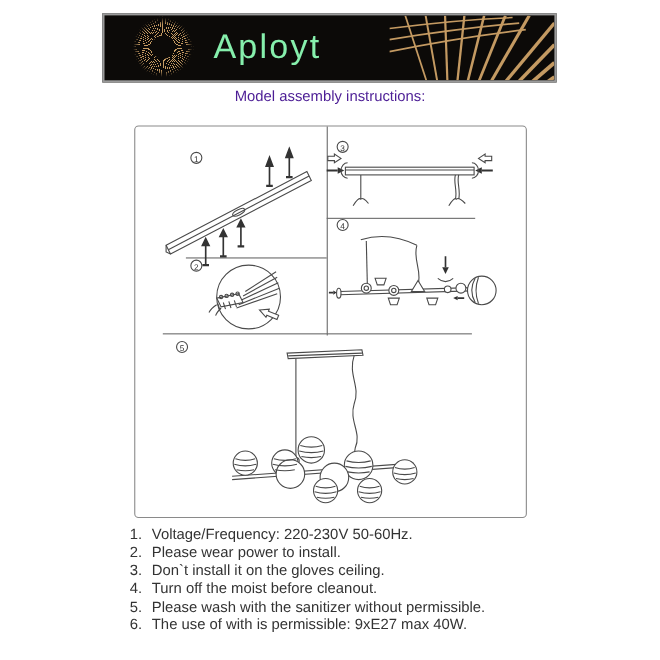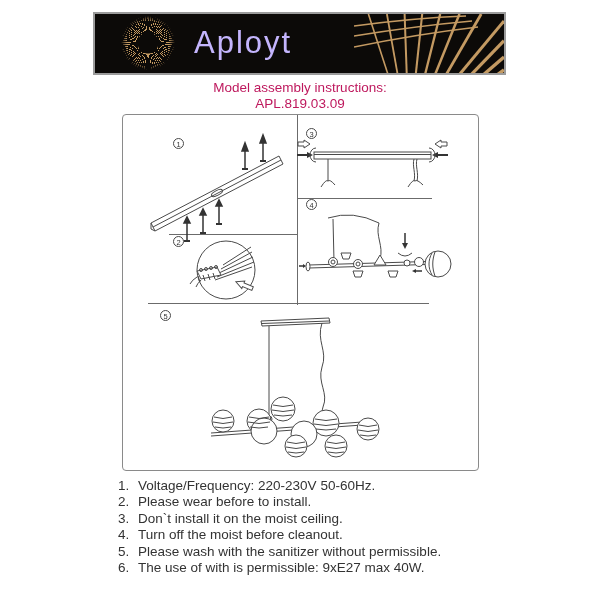--- a/index.html
+++ b/index.html
@@ -14,26 +14,26 @@
   }
   .sunburst{
     position:absolute;left:25px;top:1px;width:56px;height:56px;border-radius:50%;
     background:
       radial-gradient(circle, #0c0a08 0 10px, rgba(12,10,8,0) 11px),
       radial-gradient(circle, rgba(12,10,8,0) 0 21px, #0c0a08 27px),
       repeating-conic-gradient(#c49a62 0 1.3deg, #0c0a08 1.3deg 5.2deg);
   }
   .brand{
     position:absolute;left:99px;top:11px;font-size:31px;font-weight:400;
-    letter-spacing:2px;color:#c4b5fd;
+    letter-spacing:2px;color:#86efac;
   }
   .rays{position:absolute;right:0;bottom:0;width:150px;height:59px;}
   
   .subtitle{position:absolute;left:0;top:80px;width:600px;text-align:center;
-    font-size:13.5px;line-height:15.5px;color:#be185d;}
+    font-size:13.5px;line-height:15.5px;color:#4c1d95;}
   
   .dbox{
     position:absolute;left:122px;top:114px;width:355px;height:355px;
     border:1px solid #8a8a8a;border-radius:4px;background:#fff;
   }
   .divider{position:absolute;background:#6b6b6b;}
   .badge{
     position:absolute;width:11px;height:11px;border:1px solid #4a4a4a;border-radius:50%;
     font-size:7.5px;line-height:11px;text-align:center;color:#333;box-sizing:border-box;
   }
@@ -66,21 +66,20 @@
       <line x1="104.2" y1="62" x2="150" y2="7" stroke-width="3"></line>
       <line x1="115.9" y1="62" x2="150" y2="26.7" stroke-width="3.2"></line>
       <line x1="128" y1="62" x2="150" y2="43" stroke-width="3.4"></line>
       <line x1="141.6" y1="62" x2="150" y2="56" stroke-width="3.4"></line>
     </g>
   </svg>
 </div>
 
 <div class="subtitle">
   <div>Model assembly instructions:</div>
-  <div>APL.819.03.09</div>
 </div>
 
 <div class="dbox">
 
   <div class="divider" style="left:174px;top:0;width:1px;height:190px;"></div>
   <div class="divider" style="left:46px;top:119px;width:128px;height:1px;"></div>
   <div class="divider" style="left:174px;top:83px;width:135px;height:1px;"></div>
   <div class="divider" style="left:25px;top:188px;width:281px;height:1px;"></div>
 
   <div class="badge" style="left:50px;top:23px;">1</div>
@@ -221,25 +220,25 @@
   </svg>
 </div>
 
 <div class="list">
   <div class="row">
     <span class="n">1.</span>
     <span class="t">Voltage/Frequency: 220-230V 50-60Hz.</span>
   </div>
   <div class="row">
     <span class="n">2.</span>
-    <span class="t">Please wear before to install.</span>
+    <span class="t">Please wear power to install.</span>
   </div>
   <div class="row">
     <span class="n">3.</span>
-    <span class="t">Don`t install it on the moist ceiling.</span>
+    <span class="t">Don`t install it on the gloves ceiling.</span>
   </div>
   <div class="row">
     <span class="n">4.</span>
     <span class="t">Turn off the moist before cleanout.</span>
   </div>
   <div class="row">
     <span class="n">5.</span>
     <span class="t">Please wash with the sanitizer without permissible.</span>
   </div>
   <div class="row">

